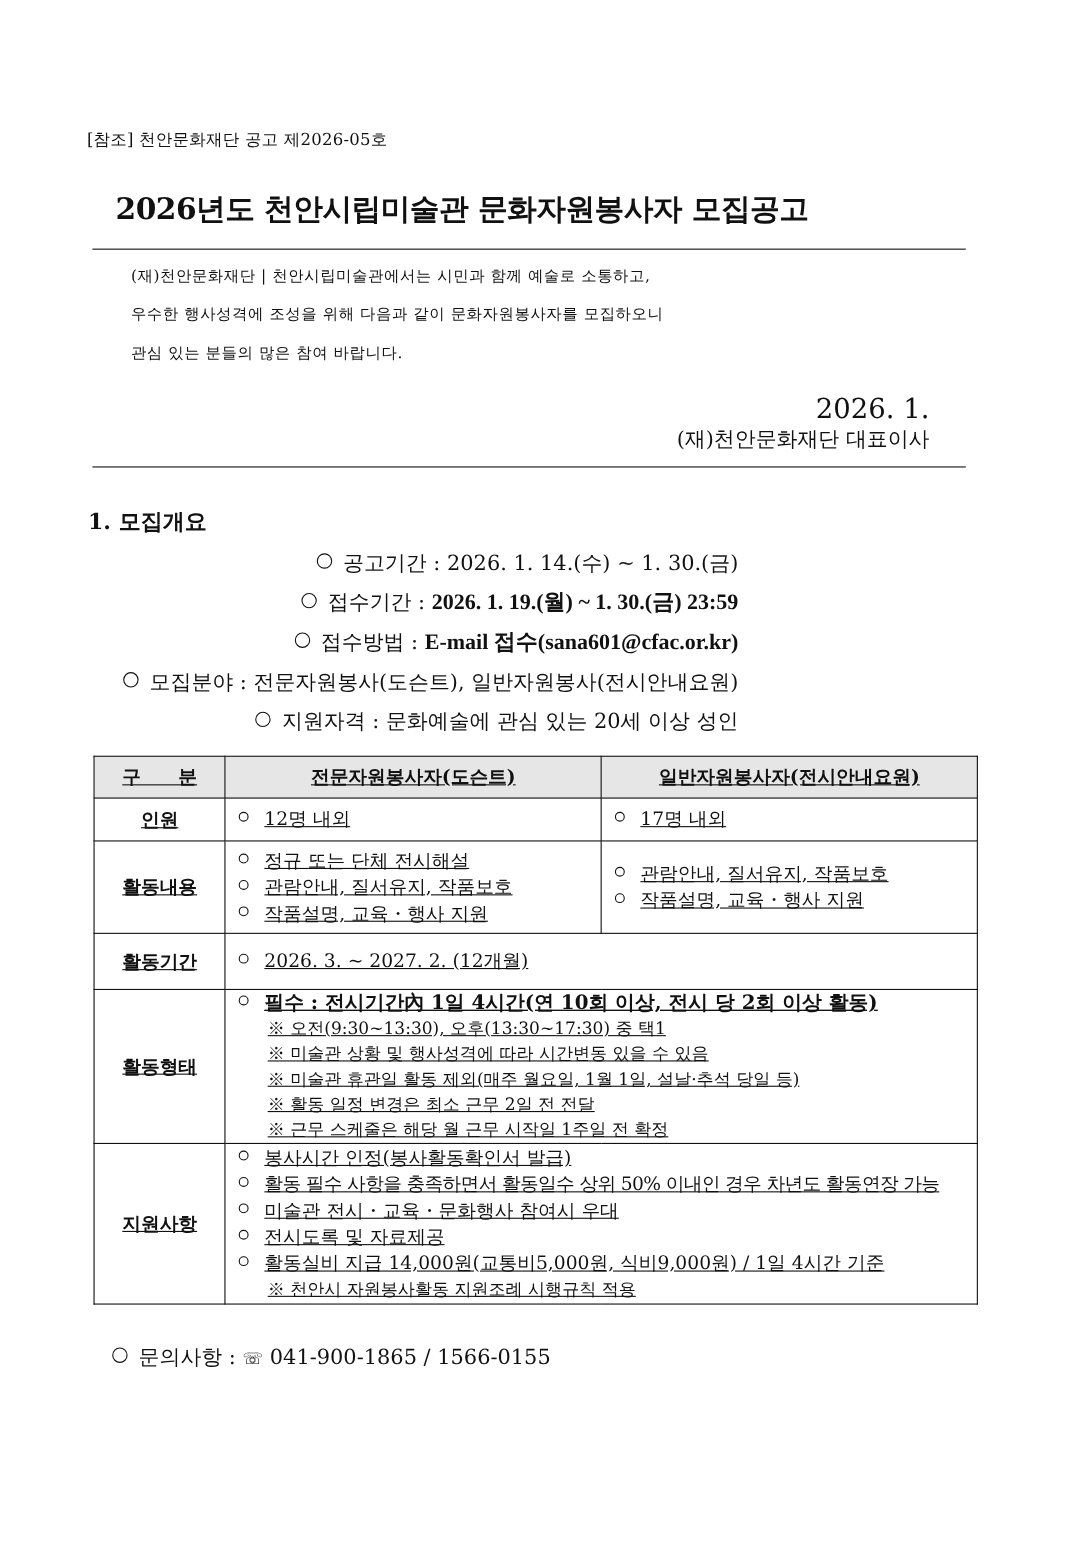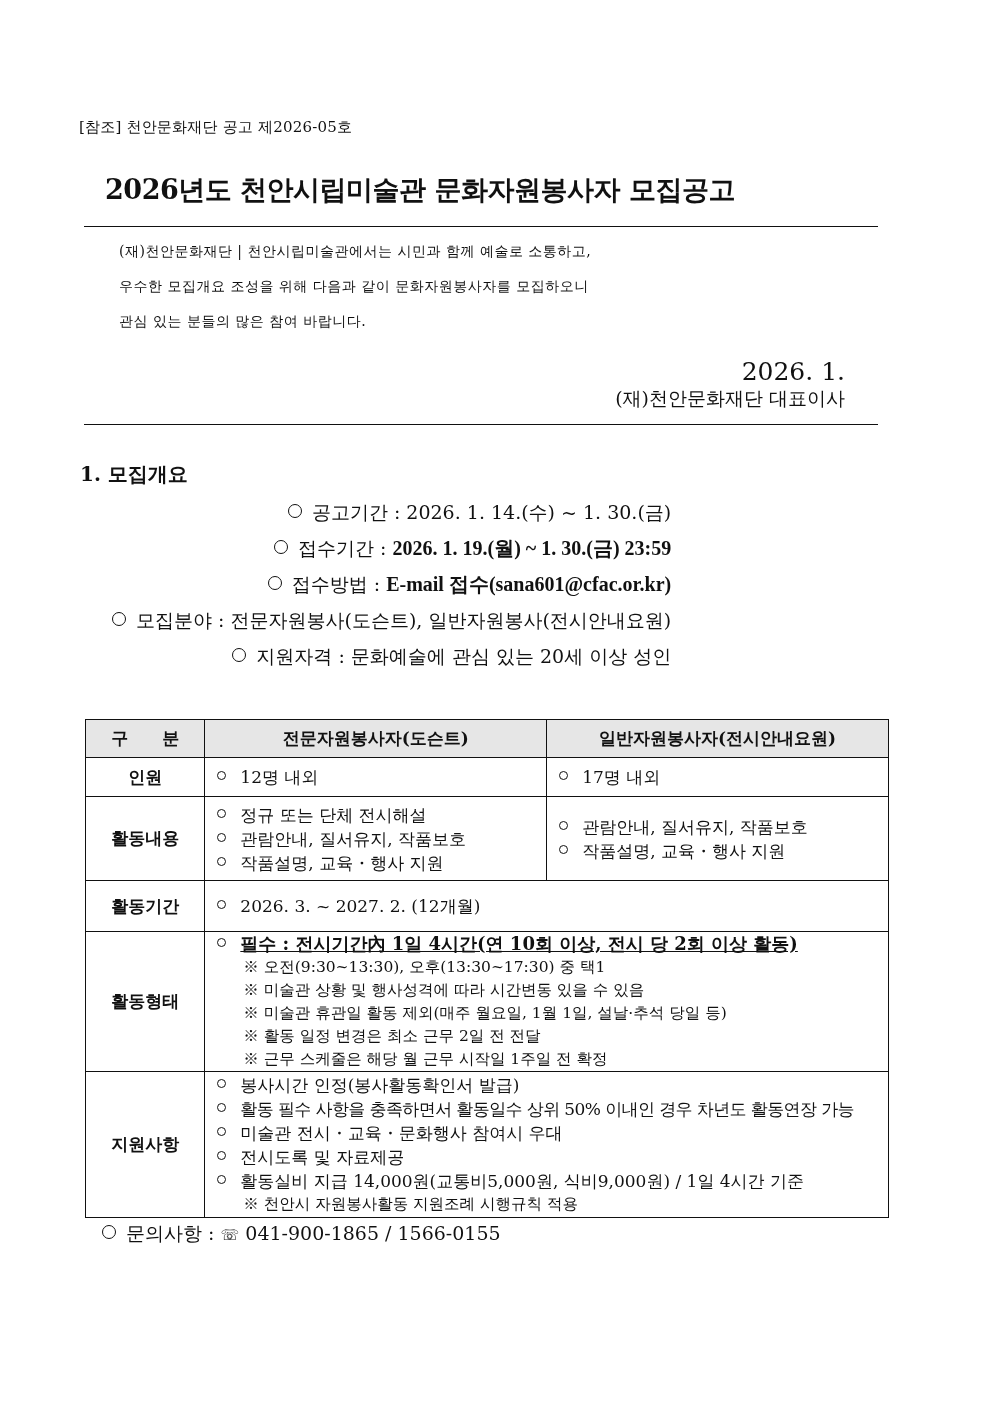--- a/index.html
+++ b/index.html
@@ -15,43 +15,43 @@
   .intro p { margin: 0; }
   .date { right: 147px; top: 357px; font-size: 25px; text-align: right; }
   .issuer { right: 147px; top: 386px; font-size: 19px; text-align: right; }
   .section-head { left: 80px; top: 461px; font-size: 20px; font-weight: bold; }
   .bullets { left: 112px; top: 496px; font-size: 19px; text-align: right; }
   .bullets .b { height: 36px; line-height: 32px; white-space: nowrap; }
   .circle { display: inline-block; width: 12px; height: 12px; border: 1.3px solid #111;
             border-radius: 50%; margin-right: 10px; vertical-align: 1px; }
   .bold { font-weight: bold; font-family: "Liberation Serif", "DejaVu Serif", serif; font-size: 20px; }
 
-  table.grid { position: absolute; left: 85px; top: 719px; width: 804px;
-               border-collapse: collapse; font-size: 17px; }
+  table.grid { position: absolute; left: 85px; top: 687px; width: 804px;
+               border-collapse: collapse; font-size: 17px; text-decoration: underline; }
   table.grid td, table.grid th { border: 1.3px solid #111; padding: 0; vertical-align: middle; }
   table.grid th { background: #e6e6e6; font-weight: bold; height: 37px; font-size: 17px; }
   table.grid td.label { width: 118px; text-align: center; font-weight: bold; font-family: "DejaVu Sans", sans-serif; font-size: 17px; }
   table.grid td.cell { padding-left: 12px; line-height: 24px; }
   .sm-circle { display: inline-block; width: 7px; height: 7px; border: 1.2px solid #111;
                border-radius: 50%; margin-right: 14px; vertical-align: 3px; }
   .note { padding-left: 26px; font-size: 15.5px; line-height: 23px; }
   .underline { text-decoration: underline; font-weight: bold; }
   .tight { letter-spacing: -0.6px; }
   .contact { left: 102px; top: 1221px; font-size: 19px; }
 </style>
 </head>
 <body>
 
 <div class="abs ref">[참조] 천안문화재단 공고 제2026-05호</div>
 <div class="abs title">2026년도 천안시립미술관 문화자원봉사자 모집공고</div>
 <div class="abs rule" style="top:226px;"></div>
 
 <div class="abs intro">
   <p>(재)천안문화재단 | 천안시립미술관에서는 시민과 함께 예술로 소통하고,</p>
-  <p>우수한 모집개요 조성을 위해 다음과 같이 문화자원봉사자를 모집하오니</p>
+  <p>우수한 행사성격에 조성을 위해 다음과 같이 문화자원봉사자를 모집하오니</p>
   <p>관심 있는 분들의 많은 참여 바랍니다.</p>
 </div>
 
 <div class="abs date">2026. 1.</div>
 <div class="abs issuer">(재)천안문화재단 대표이사</div>
 <div class="abs rule" style="top:424px;"></div>
 
 <div class="abs section-head">1. 모집개요</div>
 
 <div class="abs bullets">

